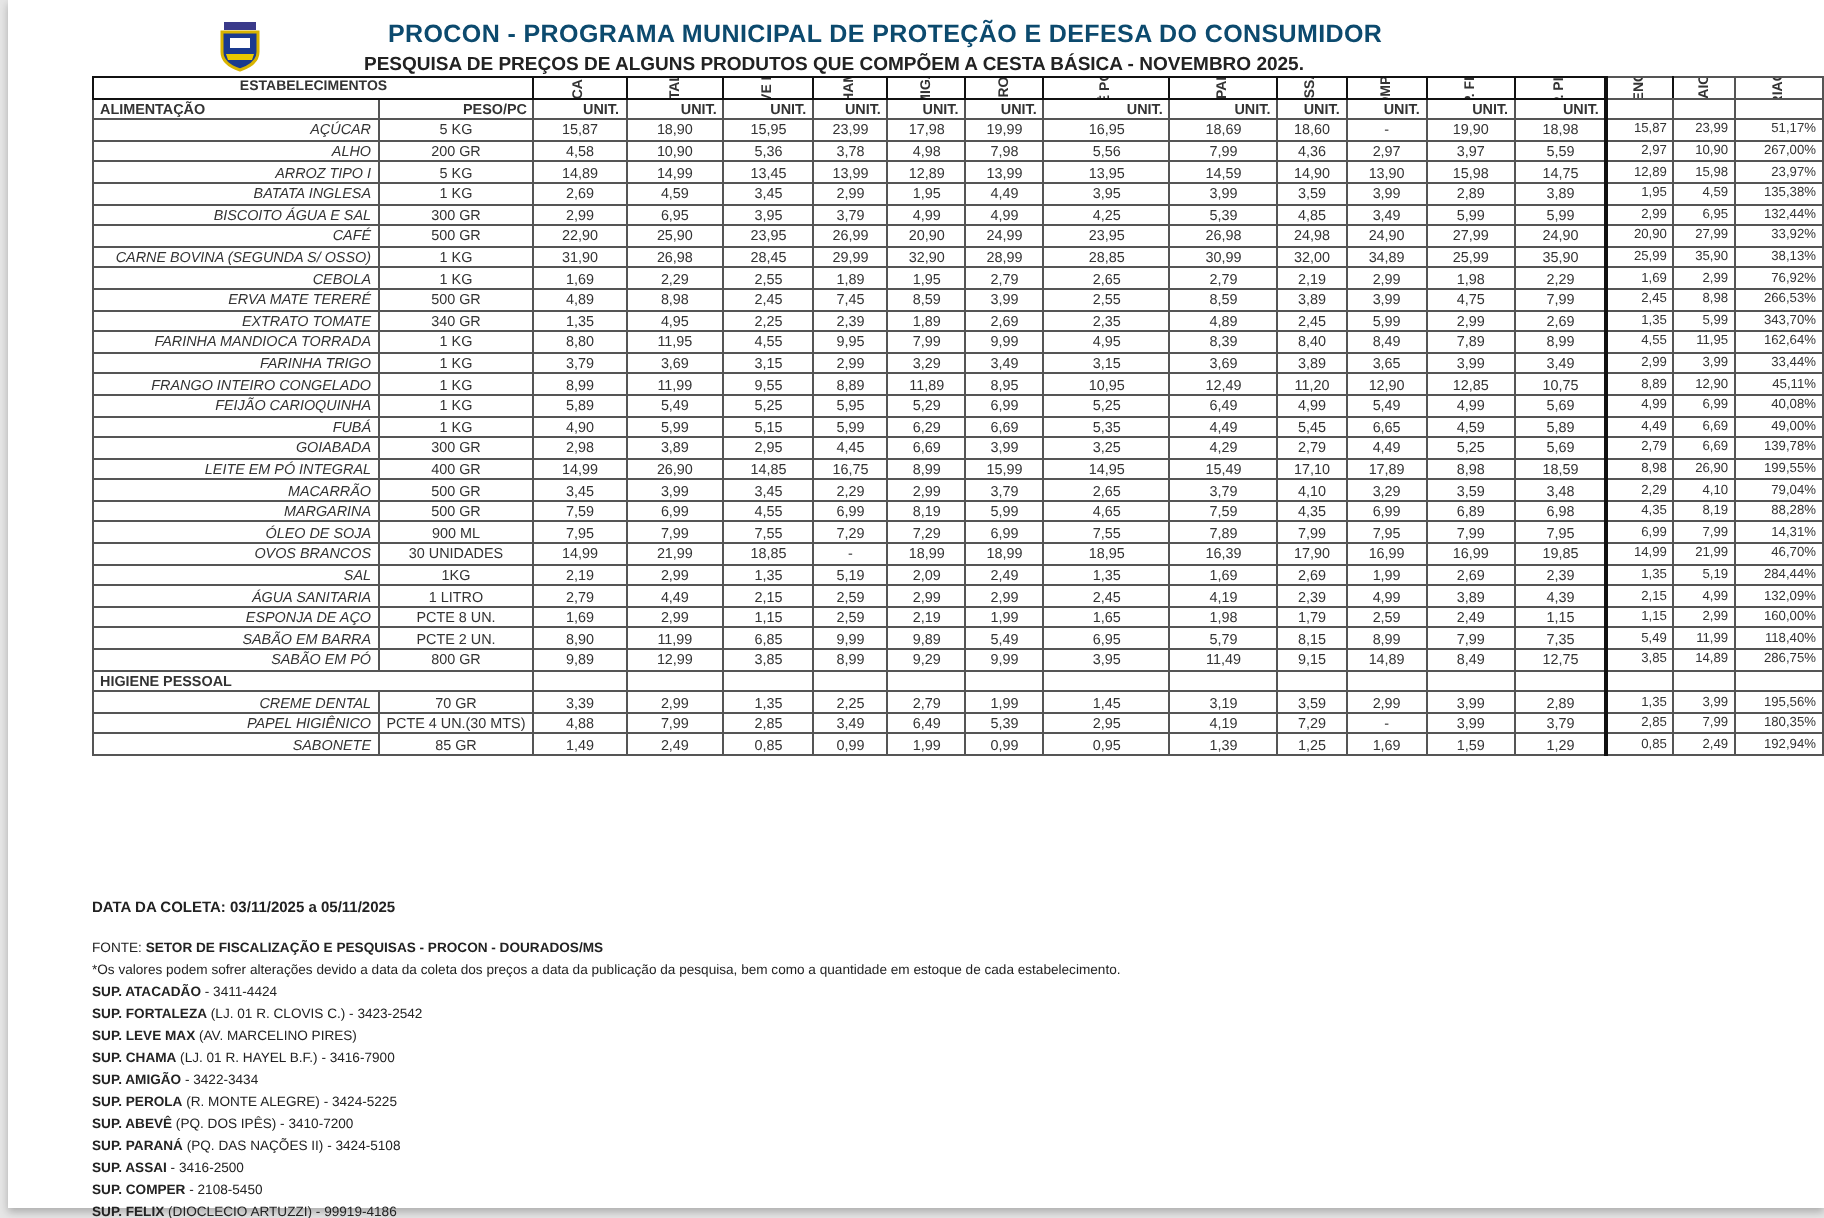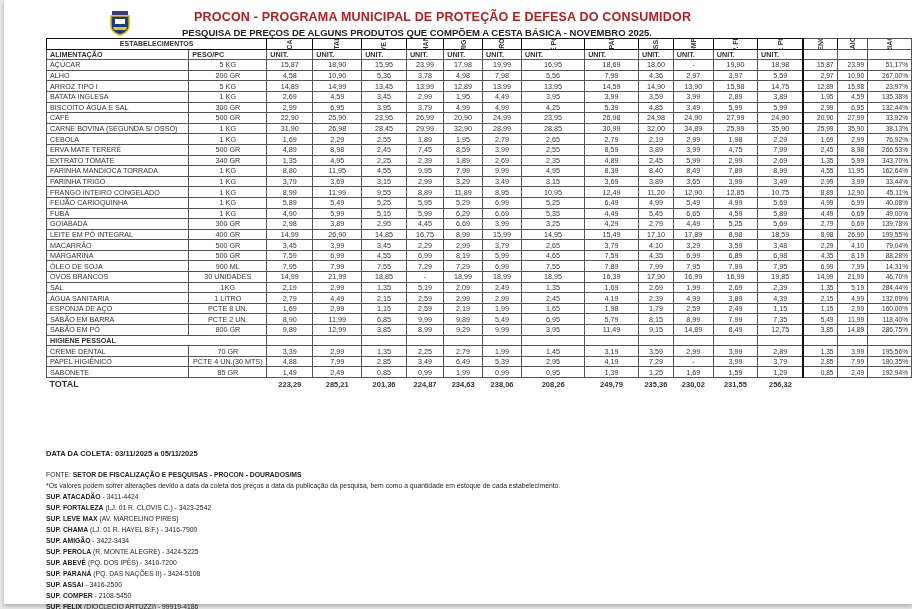--- a/index.html
+++ b/index.html
@@ -1,31 +1,31 @@
 <!DOCTYPE html>
 <html><head>
 <meta charset="utf-8">
 <style>
   html, body { margin:0; padding:0; background:#e6e6e6; }
   body { width:912px; height:609px; overflow:hidden; font-family:"Liberation Sans", sans-serif; }
   .page { position:absolute; left:4px; top:0; width:908px; height:604px; background:#ffffff; box-shadow:0 2px 4px rgba(0,0,0,0.25); }
   .logo { position:absolute; left:103px; top:10px; width:26px; height:26px; }
-  .title { position:absolute; left:190px; top:10px; font-size:12.5px; font-weight:bold; color:#b91c1c; letter-spacing:0.2px; white-space:nowrap; }
+  .title { position:absolute; left:190px; top:10px; font-size:12.5px; font-weight:bold; color:#0c4a6e; letter-spacing:0.2px; white-space:nowrap; }
   .subtitle { position:absolute; left:178px; top:27px; font-size:9.5px; font-weight:bold; color:#222; white-space:nowrap; }
   table.grid { position:absolute; left:42px; top:38px; border-collapse:collapse; table-layout:fixed; font-size:7.2px; color:#333; }
   table.grid td, table.grid th { padding:0 3px; height:9.6px; line-height:9px; white-space:nowrap; overflow:hidden; }
   .hdr th { height:74px; border:1.5px solid #111; font-weight:bold; font-size:7px; }
   .hdr th.vert span { display:inline-block; transform:rotate(-90deg); white-space:nowrap; }
   .hdr th.est { font-size:7px; }
-  td.name { border:1px solid #555; text-align:left; }
+  td.name { border:1px solid #555; text-align:right;font-style:italic; }
   td.peso { border:1px solid #555; text-align:center; }
   td.p { border:1px solid #555; text-align:center; }
   td.r { border:1px solid #555; text-align:right; font-family:"Liberation Sans", sans-serif; font-size:6.6px; }
   td.sec { font-weight:bold; border:1px solid #555; border-top:1.5px solid #111; }
-  td.unit { font-weight:bold; text-align:left; border:1px solid #555; }
+  td.unit { font-weight:bold; text-align:right; border:1px solid #555; }
   tr.total td { font-weight:bold; border:none; text-align:center; font-size:7.5px; padding-top:2px; }
   tr.total td.tl { text-align:left; font-size:9px; }
   .thick-r { border-right:2px solid #111 !important; }
   .blank { border:1px solid #555; }
   .footer { position:absolute; left:42px; top:448px; font-size:6.8px; color:#222; }
   .footer .coleta { font-weight:bold; font-size:7.5px; margin-bottom:10px; }
   .footer div { height:11px; line-height:11px; white-space:nowrap; }
   .footer b { font-weight:bold; }
 </style>
 </head>
@@ -663,39 +663,20 @@
           <td class="p">0,95</td>
           <td class="p">1,39</td>
           <td class="p">1,25</td>
           <td class="p">1,69</td>
           <td class="p">1,59</td>
           <td class="p thick-r">1,29</td>
           <td class="r">0,85</td>
           <td class="r">2,49</td>
           <td class="r">192,94%</td>
         </tr>
-        <tr class="total">
-          <td class="tl">TOTAL</td>
-          <td></td>
-          <td>223,29</td>
-          <td>285,21</td>
-          <td>201,36</td>
-          <td>224,87</td>
-          <td>234,63</td>
-          <td>238,06</td>
-          <td>208,26</td>
-          <td>249,79</td>
-          <td>235,36</td>
-          <td>230,02</td>
-          <td>231,55</td>
-          <td>256,32</td>
-          <td></td>
-          <td></td>
-          <td></td>
-        </tr>
       </tbody>
   </table>
 
   <div class="footer">
     <div class="coleta">DATA DA COLETA: 03/11/2025 a 05/11/2025</div>
     <div><span>FONTE:</span> <b>SETOR DE FISCALIZAÇÃO E PESQUISAS - PROCON - DOURADOS/MS</b></div>
     <div>*Os valores podem sofrer alterações devido a data da coleta dos preços a data da publicação da pesquisa, bem como a quantidade em estoque de cada estabelecimento.</div>
     <div id="contacts">
         <div><b>SUP. ATACADÃO</b><span> - 3411-4424</span></div>
         <div><b>SUP. FORTALEZA</b><span> (LJ. 01 R. CLOVIS C.) - 3423-2542</span></div>

